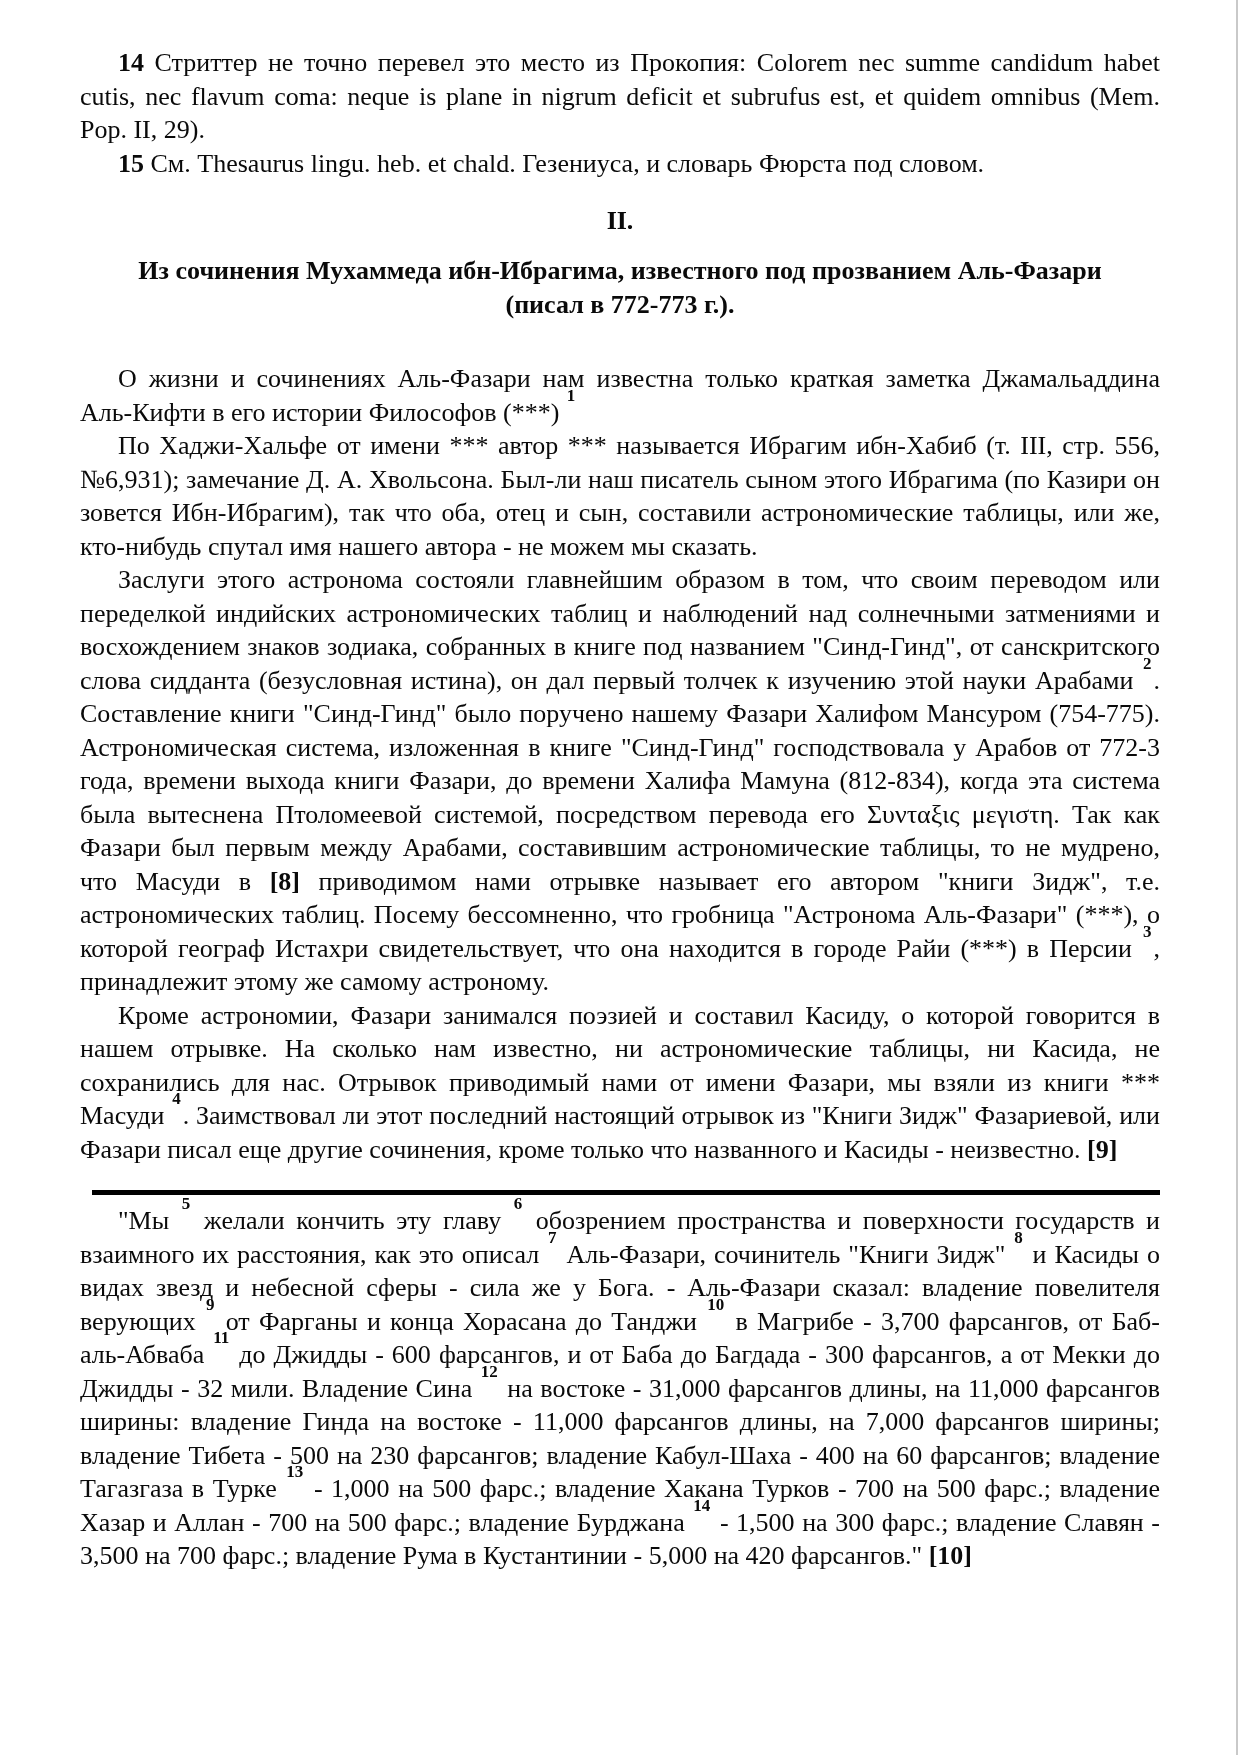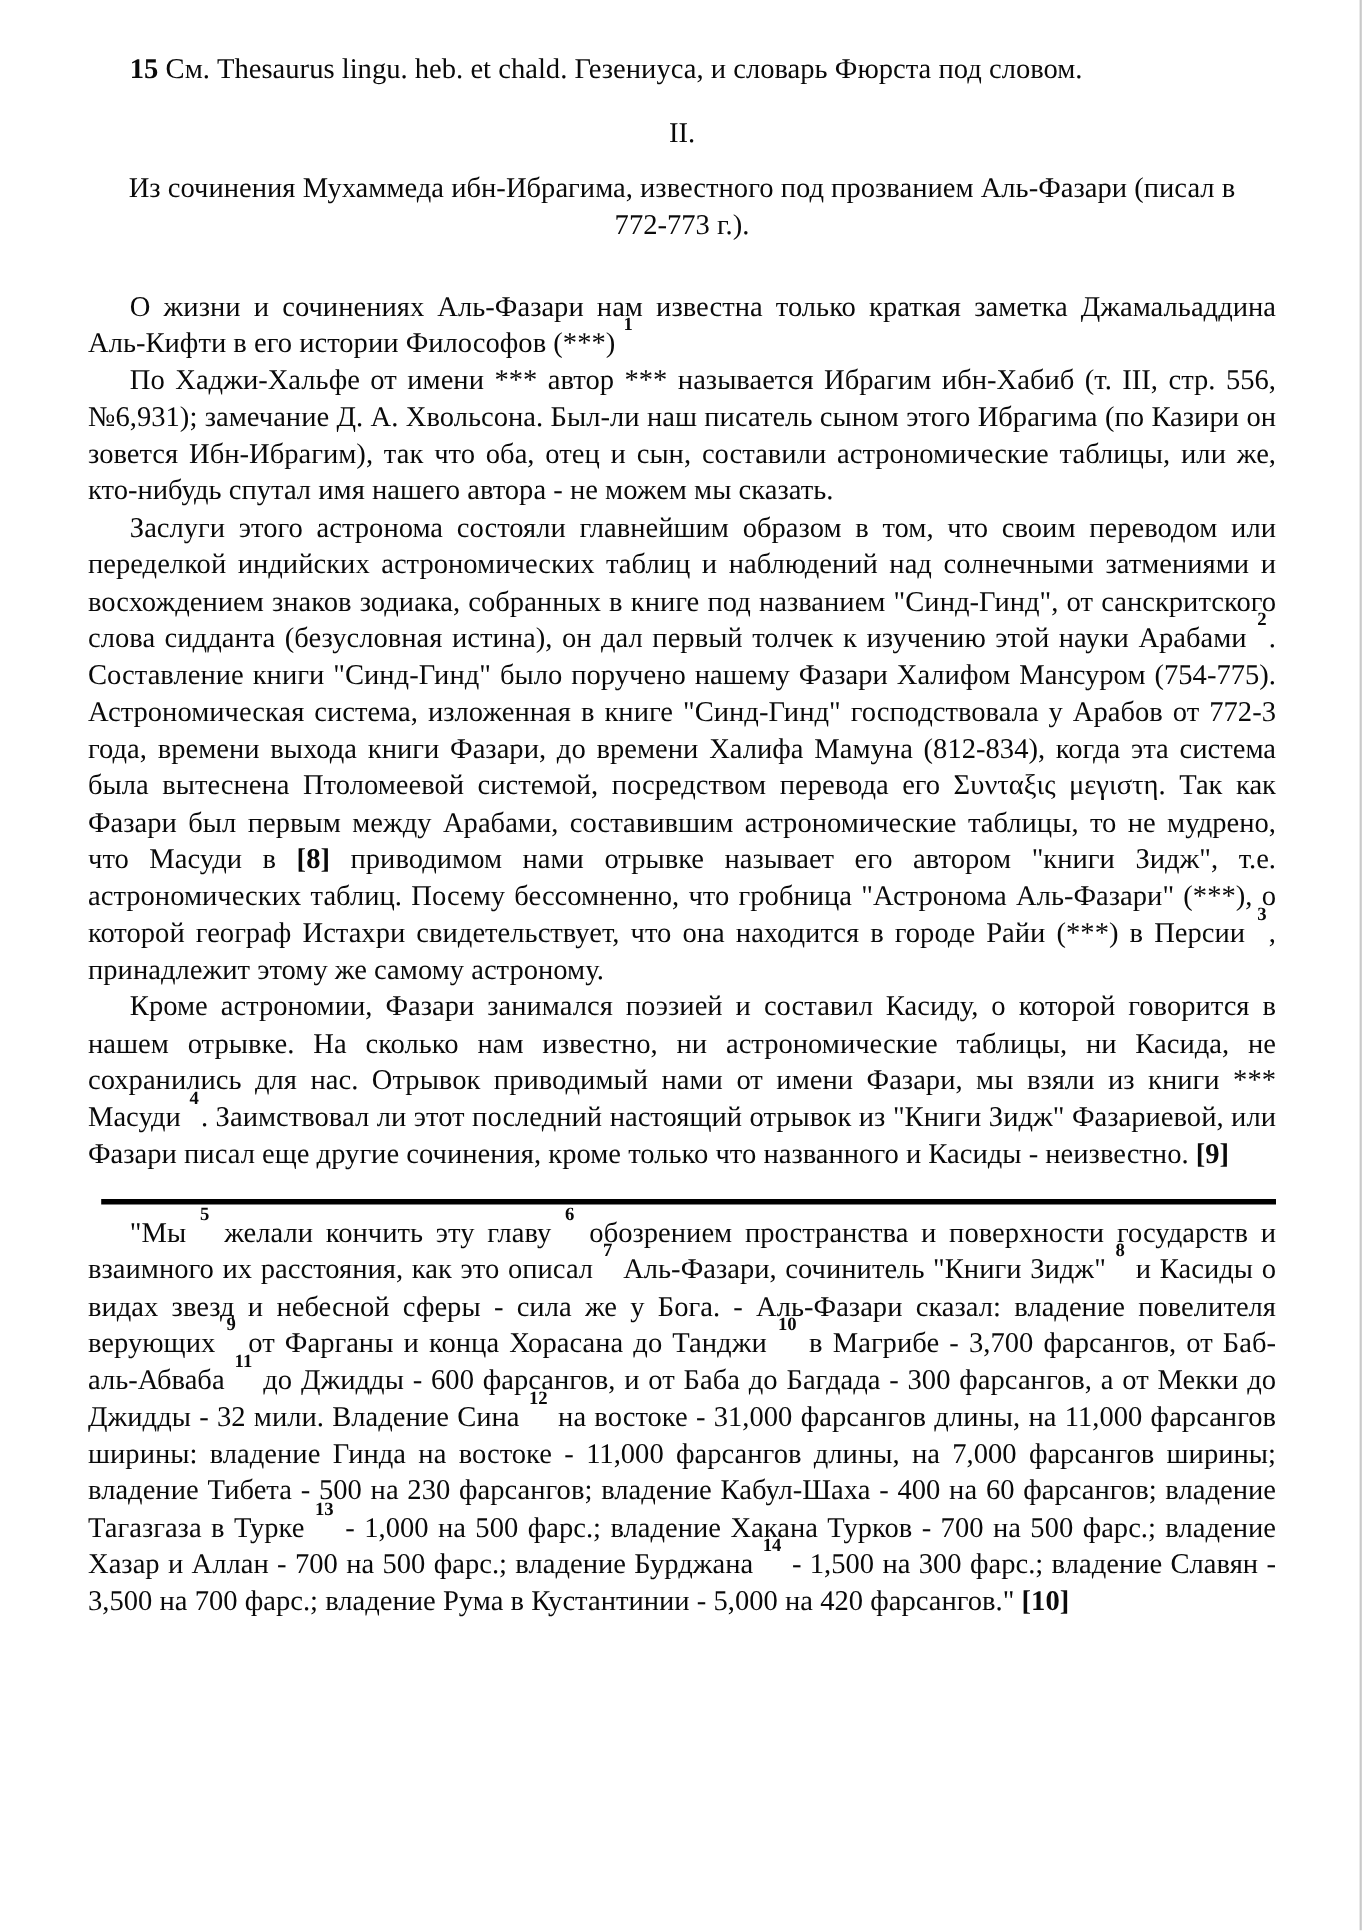--- a/index.html
+++ b/index.html
@@ -31,21 +31,21 @@
     font-weight: bold;
     font-size: 17px;
     line-height: 0;
     position: relative;
     top: -10px;
     padding: 0 2px 0 1px;
   }
   .section-head {
     margin-top: 24px;
     text-align: center;
-    font-weight: normal;
+    font-weight: bold;
     font-size: 26px;
     line-height: 34px;
   }
   .section-title {
     max-width: 1020px;
     margin: 16px auto;
   }
   .body-blocks {
     margin-top: 40px;
   }
@@ -62,20 +62,21 @@
     height: 100%;
     background: #c9c9c9;
   }
 </style>
 </head>
 <body>
 
 <div class="page">
 
   <div class="footnote-blocks">
+      <p class="para"><b>14</b><span> Стриттер не точно перевел это место из Прокопия: Colorem nec summe candidum habet cutis, nec flavum coma: neque is plane in nigrum deficit et subrufus est, et quidem omnibus (Mem. Pop. II, 29).</span></p>
       <p class="para"><b>15</b><span> См. Thesaurus lingu. heb. et chald. Гезениуса, и словарь Фюрста под словом.</span></p>
     </div>
 
   <div class="section-head">
     <div>II.</div>
     <div class="section-title">Из сочинения Мухаммеда ибн-Ибрагима, известного под прозванием Аль-Фазари (писал в 772-773 г.).</div>
   </div>
 
   <div class="body-blocks">
       <p class="para"><span>О жизни и сочинениях Аль-Фазари нам известна только краткая заметка Джамальаддина Аль-Кифти в его истории Философов (***) </span><sup class="fn">1</sup></p>

